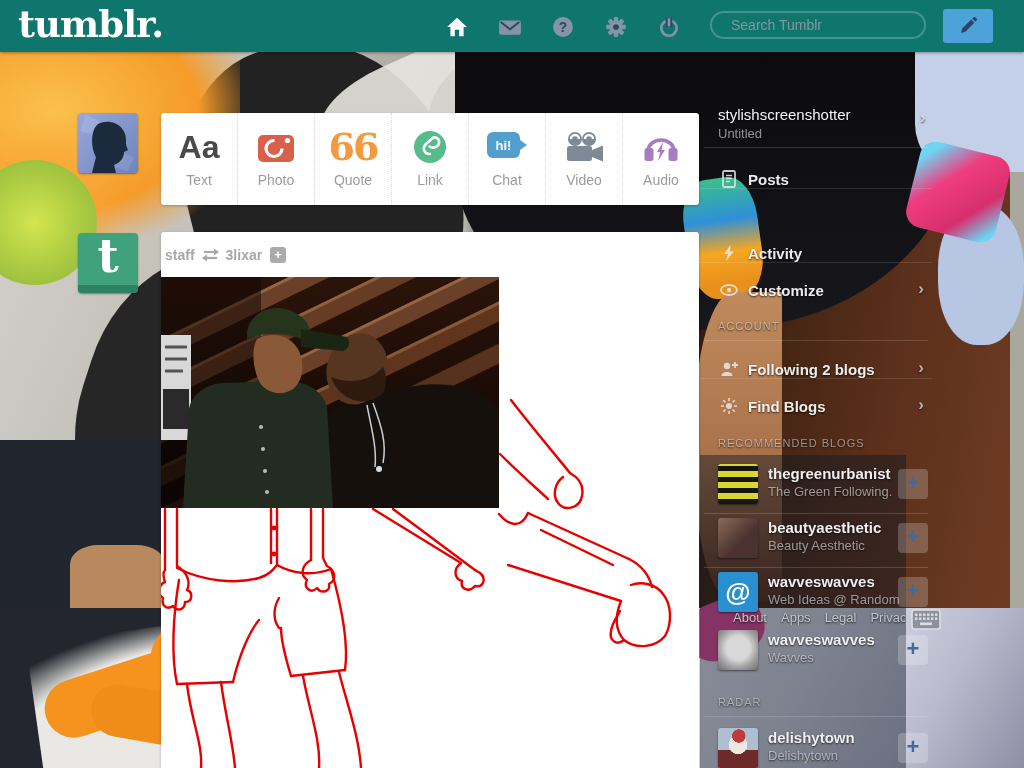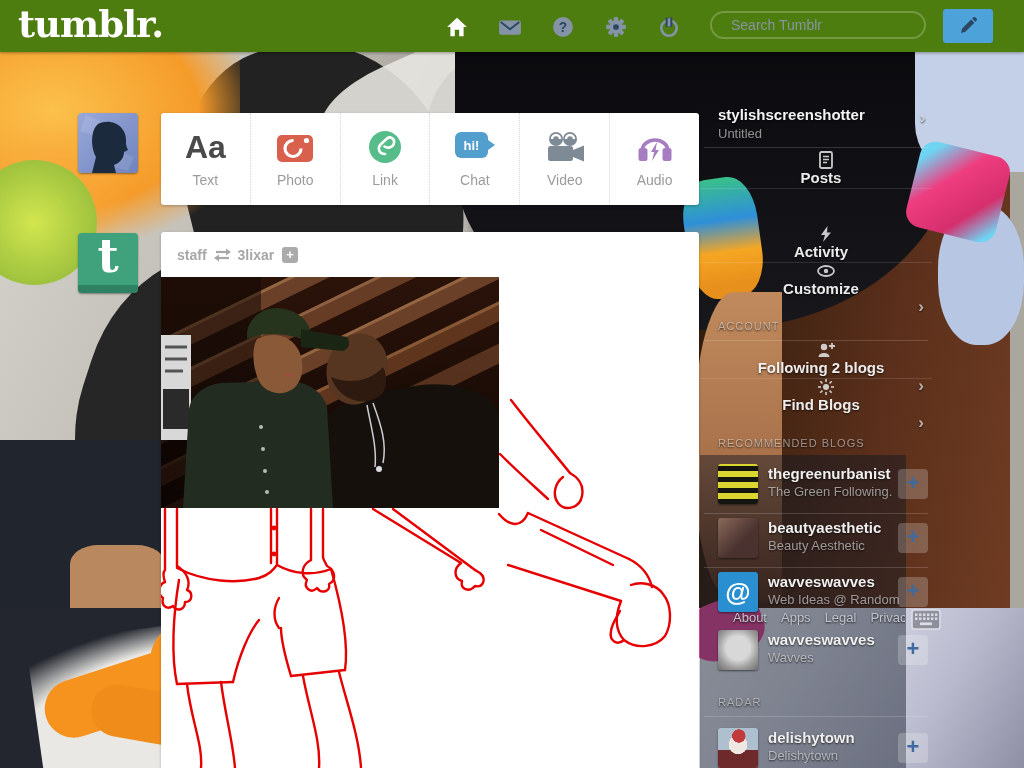--- a/index.html
+++ b/index.html
@@ -44,21 +44,21 @@
     background:radial-gradient(ellipse at 42% 60%,#e9e8e4 0 55%,rgba(233,232,228,0) 75%);}
   #bg-lace-a{left:40px;top:650px;width:250px;height:58px;background:#f6921e;border-radius:30px;transform:rotate(-18deg);}
   #bg-lace-b{left:90px;top:700px;width:230px;height:52px;background:#ef8c1a;border-radius:26px;transform:rotate(10deg);}
   #bg-lace-loop{left:150px;top:612px;width:95px;height:68px;border:15px solid #f6921e;border-radius:50%;background:transparent;}
   #bg-fabric{left:620px;top:608px;width:404px;height:160px;
     background:linear-gradient(120deg,#f4f4f9 10%,#dadbe9 45%,#b9bacd 75%,#8e8fa5);}
   #bg-pink-br{left:686px;top:600px;width:78px;height:58px;background:#e84a9a;border-radius:40%;transform:rotate(-20deg);}
   #sb-shade{left:700px;top:455px;width:206px;height:313px;background:rgba(13,22,36,.45);}
 
   
-  #topbar{left:0;top:0;width:1024px;height:52px;background:#4d7c0f;z-index:30;box-shadow:0 1px 3px rgba(0,0,0,.35);}
+  #topbar{left:0;top:0;width:1024px;height:52px;background:#0f766e;z-index:30;box-shadow:0 1px 3px rgba(0,0,0,.35);}
   #logo{left:18px;top:2px;font-family:"DejaVu Serif","Liberation Serif",serif;font-weight:bold;
     font-size:37px;color:#fff;letter-spacing:-1px;}
   .nav-ic{top:16px;width:22px;height:22px;cursor:pointer;}
   #searchbar{left:710px;top:11px;width:216px;height:28px;border:2px solid rgba(255,255,255,.22);
     border-radius:16px;display:flex;align-items:center;padding:0 10px;box-sizing:border-box;}
   #searchbar input{flex:1;background:transparent;border:none;outline:none;color:#cfd6dd;
     font-size:14px;font-family:"Liberation Sans",sans-serif;margin-left:7px;}
   #searchbar input::placeholder{color:#8794a2;}
   #compose-btn{left:943px;top:9px;width:50px;height:34px;background:#4ca2d9;border-radius:3px;
     display:flex;align-items:center;justify-content:center;cursor:pointer;}
@@ -80,39 +80,39 @@
   .c-item + .c-item{border-left:1px dotted #d9d9d9;}
   .c-ic{height:42px;display:flex;align-items:center;justify-content:center;}
   .c-lab{font-size:14px;color:#9b9b9b;margin-top:4px;}
   .glyph-aa{font-size:32px;font-weight:bold;color:#4a4a4a;line-height:32px;}
   .glyph-66{font-family:"DejaVu Serif","Liberation Serif",serif;font-size:38px;font-weight:bold;
     color:#f39a41;line-height:30px;letter-spacing:-2px;}
 
   
   #post-card{left:161px;top:232px;width:538px;height:536px;background:#fff;border-radius:3px 3px 0 0;
     box-shadow:0 1px 3px rgba(0,0,0,.25);z-index:10;}
-  #post-head{position:absolute;left:0;top:0;width:538px;height:45px;display:flex;align-items:center;padding-left:16px;box-sizing:border-box;}
+  #post-head{position:absolute;left:0;top:0;width:538px;height:45px;display:flex;align-items:center;padding-left:4px;box-sizing:border-box;}
   .ph-name{font-size:14px;font-weight:bold;color:#a7a7a7;cursor:pointer;}
   .ph-reblog{margin:0 7px;display:flex;align-items:center;}
   #ph-plus{margin-left:8px;width:16px;height:16px;background:#ababab;border-radius:3px;color:#fff;
     font-size:13px;font-weight:bold;line-height:16px;text-align:center;cursor:pointer;}
   #post-photo{position:absolute;left:0;top:45px;width:338px;height:231px;overflow:hidden;}
   #post-drawing{position:absolute;left:0;top:0;width:538px;height:536px;pointer-events:none;}
 
   
   #sidebar{left:700px;top:0;width:324px;height:768px;z-index:5;color:#fff;}
   .sb-abs{position:absolute;}
   .shadowed{text-shadow:0 1px 2px rgba(0,0,0,.7);}
-  #sb-name{left:18px;top:106px;font-size:15px;font-weight:bold;color:#f4f4f4;cursor:pointer;}
+  #sb-name{left:18px;top:106px;font-size:15px;font-weight:normal;color:#f4f4f4;cursor:pointer;}
   #sb-sub{left:18px;top:126px;font-size:13px;color:rgba(255,255,255,.55);}
   #sb-user-chev{left:220px;top:108px;}
   .chev{font-size:17px;color:rgba(255,255,255,.65);font-weight:bold;}
   .sb-div{left:4px;width:224px;height:0;border-top:1px solid rgba(255,255,255,.16);}
-  .sb-row{left:0;width:232px;height:37px;display:flex;align-items:center;cursor:pointer;
-    border-bottom:1px solid rgba(255,255,255,.12);flex-direction:column;}
+  .sb-row{left:0;width:232px;height:37px;display:flex;align-items:flex-end;cursor:pointer;
+    border-bottom:1px solid rgba(255,255,255,.12);}
   .sb-ic{width:18px;height:18px;margin-left:20px;display:flex;align-items:center;justify-content:center;opacity:.85;}
   .sb-lab{margin-left:10px;font-size:15px;font-weight:bold;color:rgba(255,255,255,.92);}
   .sb-right{margin-left:auto;margin-right:8px;}
   .sb-count{font-size:13px;color:rgba(255,255,255,.55);}
   .sb-head{left:18px;font-size:11px;font-weight:normal;letter-spacing:1px;color:rgba(255,255,255,.5);}
   .sb-blog{left:0;width:232px;height:52px;cursor:pointer;}
   .sb-av{position:absolute;left:18px;top:2px;width:40px;height:40px;border-radius:3px;overflow:hidden;
     box-shadow:0 1px 2px rgba(0,0,0,.5);}
   .sb-bname{position:absolute;left:68px;top:3px;font-size:15px;font-weight:bold;color:#f0f0f0;}
   .sb-bdesc{position:absolute;left:68px;top:22px;font-size:13px;color:rgba(255,255,255,.55);
@@ -255,20 +255,26 @@
     </div>
     <div class="c-item">
       <div class="c-ic">
           <svg width="38" height="32" viewBox="0 0 38 32">
             <rect x="1" y="4" width="36" height="27" rx="5" fill="#d9604c"></rect>
             <circle cx="17" cy="17.5" r="8" fill="none" stroke="#ffffff" stroke-width="3.2" stroke-dasharray="38 13"></circle>
             <circle cx="30.5" cy="9.5" r="2.6" fill="#ffffff"></circle>
           </svg>
         </div>
       <div class="c-lab">Photo</div>
+    </div>
+    <div class="c-item">
+      <div class="c-ic">
+          <span class="glyph-66">66</span>
+        </div>
+      <div class="c-lab">Quote</div>
     </div>
     <div class="c-item">
       <div class="c-ic">
           <svg width="36" height="36" viewBox="0 0 36 36">
             <circle cx="18" cy="18" r="16" fill="#56bc8a"></circle>
             <path d="M18 25 C12 25 10 19 14 15 L20 9.5 C23 7 28 9.5 27 14 C26.2 18 21 20 17.5 17.5" fill="none" stroke="#ffffff" stroke-width="2.6" stroke-linecap="round"></path>
           </svg>
         </div>
       <div class="c-lab">Link</div>
     </div>

